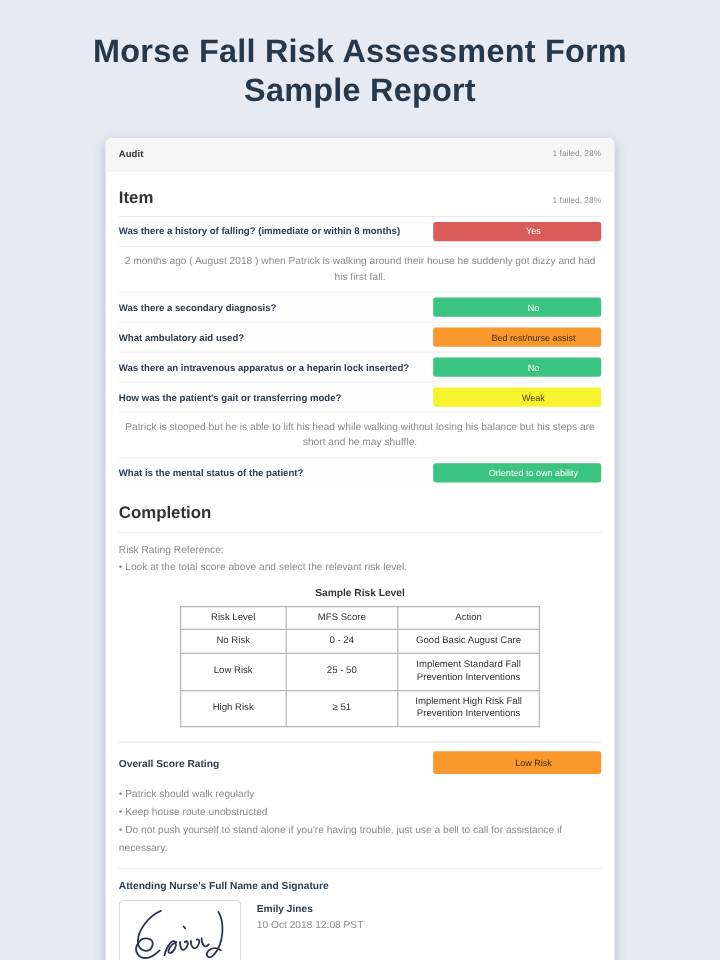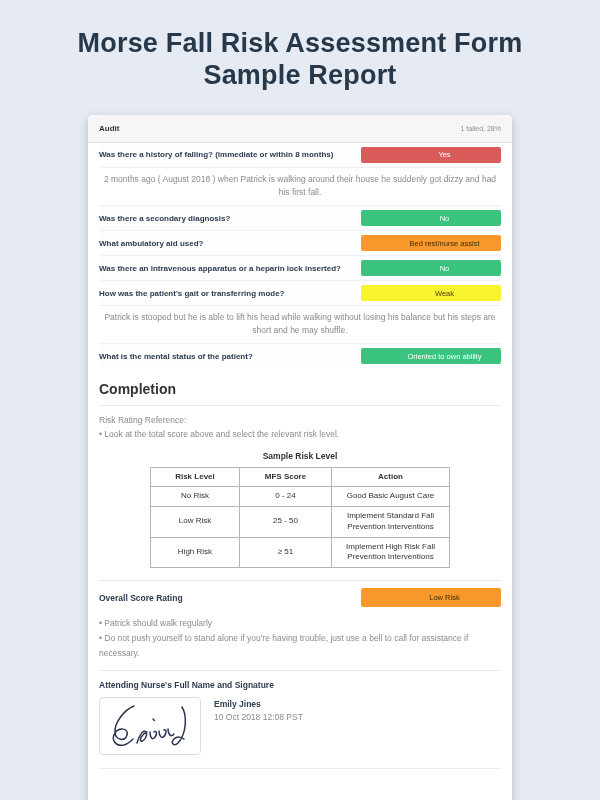--- a/index.html
+++ b/index.html
@@ -80,21 +80,21 @@
   .table-wrap { width:300px; margin:9px auto 12px; }
   .table-title { text-align:center; font-size:8.5px; font-weight:bold; color:#333; margin-bottom:6px; }
   table.risk-table { width:100%; border-collapse:collapse; }
   .risk-table th, .risk-table td {
     border:1px solid #b5b5b5;
     font-size:8px; color:#333;
     text-align:center;
     padding:4px 5px;
     line-height:1.35;
   }
-  .risk-table th { font-weight:bold; }
+  .risk-table th { font-weight:normal; }
   .risk-table td.action-cell { width:118px; }
   .overall-row {
     display:flex; justify-content:space-between; align-items:center;
     border-top:1px solid #e8e8e8;
     padding:7px 0 6px;
   }
   .overall-label { font-size:8.5px; font-weight:bold; color:#2c3c50; }
   .overall-row .badge { min-height:19px; }
   .rec-list { padding:3px 0 9px; border-bottom:1px solid #ececec; }
   .rec-item { font-size:8.5px; color:#8a8a8a; line-height:1.75; }
@@ -143,20 +143,24 @@
 
 <div class="report-page">
 
   <div class="audit-band">
     <span class="band-label">Audit</span>
     <span class="score-text">1 failed, 28%</span>
   </div>
 
   <div class="page-content">
 
+    <div class="item-header">
+      <span class="section-title">Item</span>
+      <span class="score-text">1 failed, 28%</span>
+    </div>
 
     <div class="q-row">
       <span class="q-label">Was there a history of falling? (immediate or within 8 months)</span>
       <span class="badge badge-fail">Yes</span>
     </div>
     <div class="q-note">2 months ago ( August 2018 ) when Patrick is walking around their house he suddenly got dizzy and had his first fall.</div>
 
     <div class="q-row">
       <span class="q-label">Was there a secondary diagnosis?</span>
       <span class="badge badge-pass">No</span>
@@ -216,20 +220,21 @@
         </table>
     </div>
 
     <div class="overall-row">
       <span class="overall-label">Overall Score Rating</span>
       <span class="badge badge-orange">Low Risk</span>
     </div>
 
     <div class="rec-list">
       <div class="rec-item">• Patrick should walk regularly</div>
+      <div class="rec-item">• Keep house route unobstructed</div>
       <div class="rec-item">• Do not push yourself to stand alone if you're having trouble, just use a bell to call for assistance if necessary.</div>
     </div>
 
     <div class="sig-label">Attending Nurse's Full Name and Signature</div>
     <div class="sig-row">
       <div class="sig-box">
         <svg width="92" height="50" viewBox="0 0 92 50">
           <g fill="none" stroke="#2b3550" stroke-width="1.5" stroke-linecap="round">
             <path d="M30 5 C20 9, 10 22, 11 32 C12 39, 21 41, 23 34 C25 27, 15 26, 11 32 C7 38, 11 46, 20 44 C24 43, 27 40, 29 38"></path>
             <path d="M33 42 C35 34, 40 28, 42 31 C44 34, 40 41, 37 40 C35 39, 38 33, 43 31"></path>

